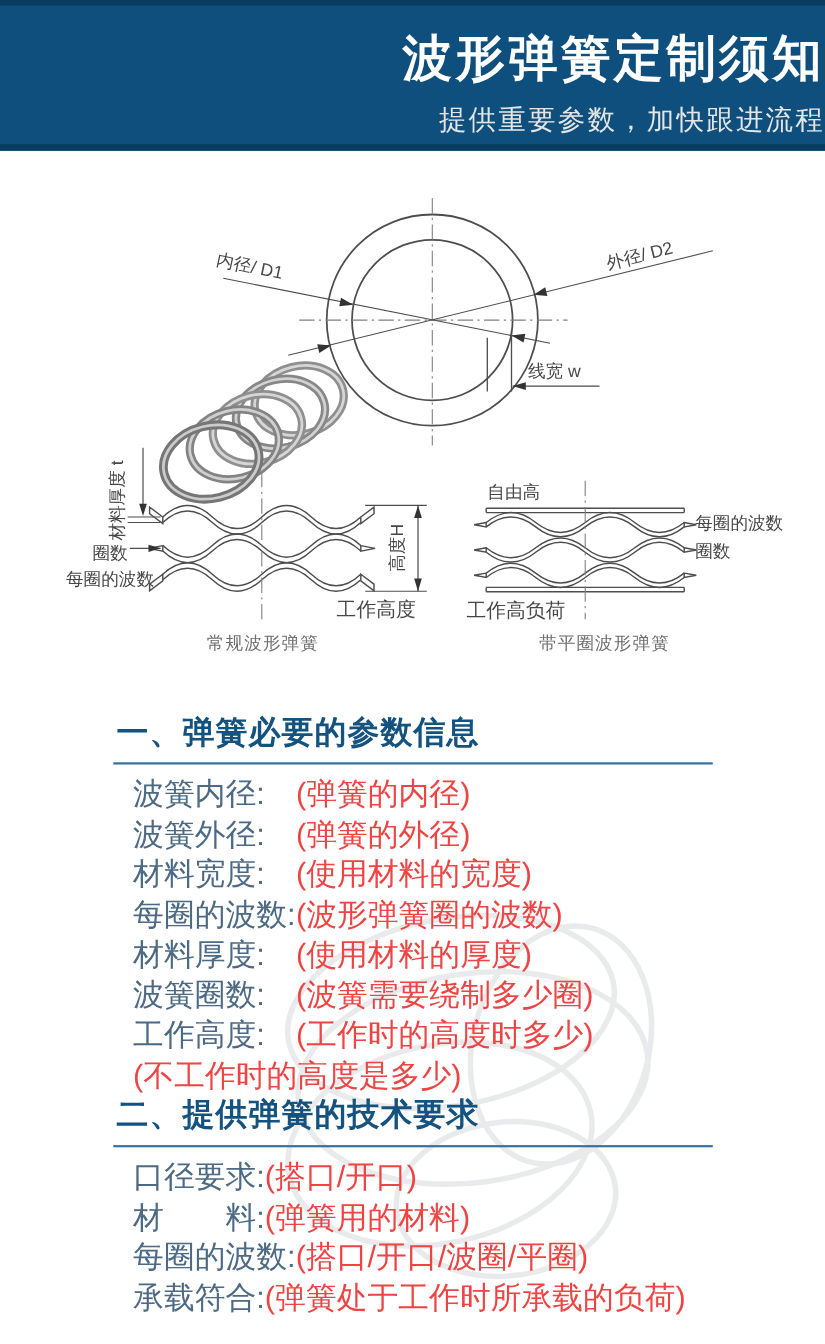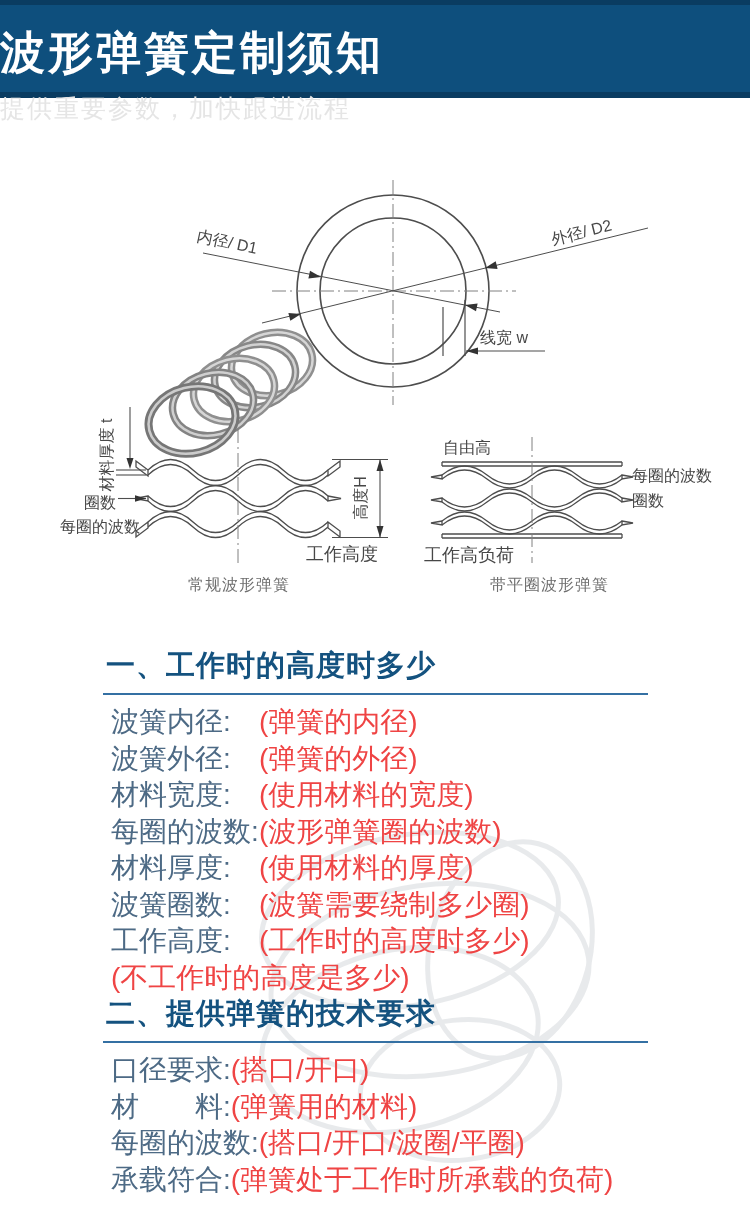--- a/index.html
+++ b/index.html
@@ -3,24 +3,24 @@
 <meta charset="utf-8">
 <style>
   html,body{margin:0;padding:0;background:#ffffff;}
   .page{
     position:relative;width:750px;height:1222px;margin:0 auto;
     background:#ffffff;overflow:hidden;
     font-family:"Liberation Sans","DejaVu Sans",sans-serif;
   }
   
   .hdr{
-    position:absolute;left:0;top:0;width:750px;height:98px;
+    position:absolute;left:0;top:0;width:750px;height:137px;
     box-sizing:border-box;background:#0e4f7d;
     border-top:5px solid #0a3c61;border-bottom:6px solid #0a3c61;
-    text-align:left;color:#ffffff;font-family:Liberation Serif, serif;
+    text-align:right;color:#ffffff;font-family:Liberation Serif, serif;
   }
   .hdr-title{
     margin:0;padding-top:18px;font-size:45px;font-weight:700;letter-spacing:3px;
   }
   .hdr-sub{
     margin:0;padding-top:9px;font-size:25px;font-weight:400;letter-spacing:2px;color:#e5e5e5;
   }
   
   .diagram-svg{position:absolute;left:0;top:137px;z-index:1;}
   .watermark-svg{position:absolute;left:160px;top:830px;z-index:0;}
@@ -29,21 +29,21 @@
   .dtext-big{fill:#474747;font-size:18px;}
   .dcap{fill:#6e6e6e;font-size:16px;letter-spacing:1px;}
   
   .section{position:absolute;left:103px;width:545px;z-index:2;}
   #sec1{top:646px;}
   #sec2{top:994px;}
   .sec-h{
     margin:0 0 7px 3px;font-size:29px;font-weight:700;color:#14527f;letter-spacing:1px;
   }
   .rule{border:none;border-top:2px solid #3470a3;margin:0 0 10px 0;}
-  .items{margin-left:8px;}
+  .items{margin-left:18px;}
   .item{display:flex;align-items:flex-start;line-height:34px;margin-bottom:2.5px;white-space:nowrap;}
   .item .lbl{flex:0 0 auto;min-width:148px;font-size:28px;color:#4d6a85;}
   .item .dsc{font-size:28px;color:#ef4444;}
   #sec2 .item .lbl{min-width:118px;}
 </style>
 </head>
 <body>
 
 <div class="page">
 
@@ -174,21 +174,21 @@
     </g>
     <line x1="532" y1="300" x2="532" y2="426" stroke="#808080" stroke-width="1" stroke-dasharray="14,4,2,4"></line>
     <text class="dtext" x="443" y="316">自由高</text>
     <text class="dtext" x="632" y="344">每圈的波数</text>
     <text class="dtext" x="632" y="369">圈数</text>
     <text class="dtext-big" x="424" y="424">工作高负荷</text>
     <text class="dcap" x="490" y="453">带平圈波形弹簧</text>
   </svg>
 
   <div class="section" id="sec1">
-    <h2 class="sec-h">一、工作时的高度时多少</h2>
+    <h2 class="sec-h">一、弹簧必要的参数信息</h2>
     <hr class="rule">
     <div class="items">
       <div class="item">
         <span class="lbl">波簧内径:</span>
         <span class="dsc">(弹簧的内径)</span>
       </div>
       <div class="item">
         <span class="lbl">波簧外径:</span>
         <span class="dsc">(弹簧的外径)</span>
       </div>

